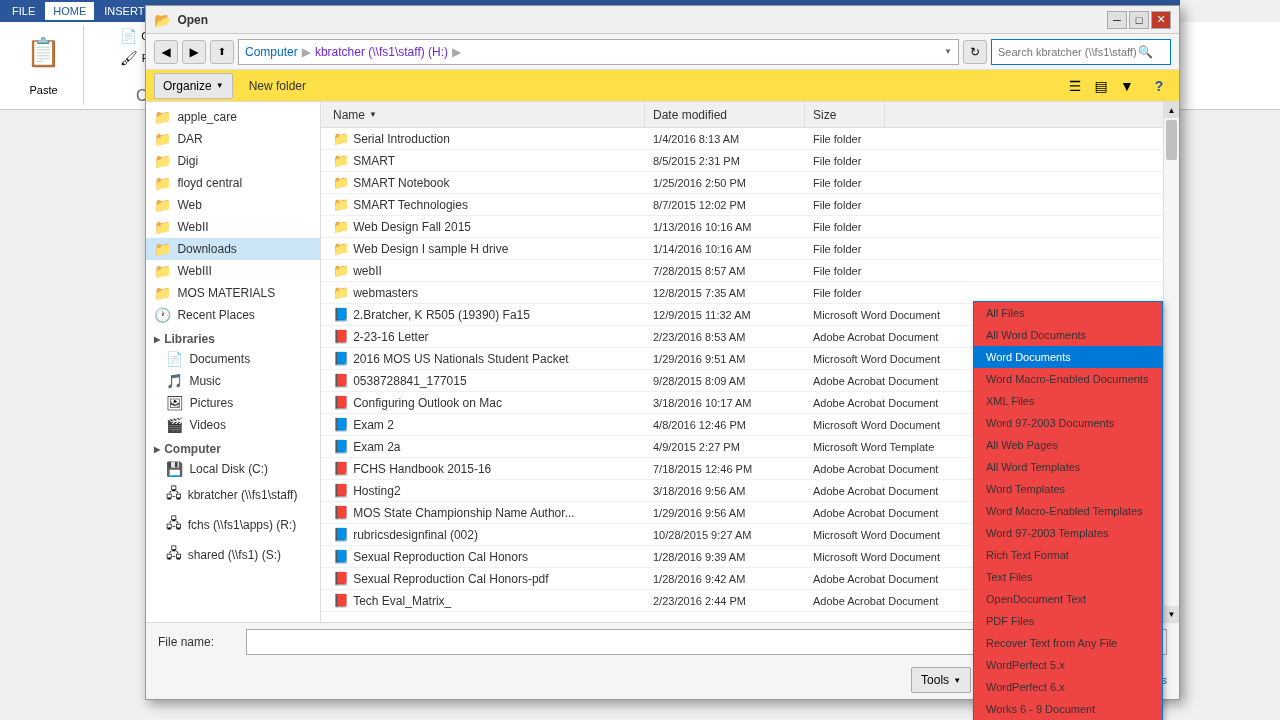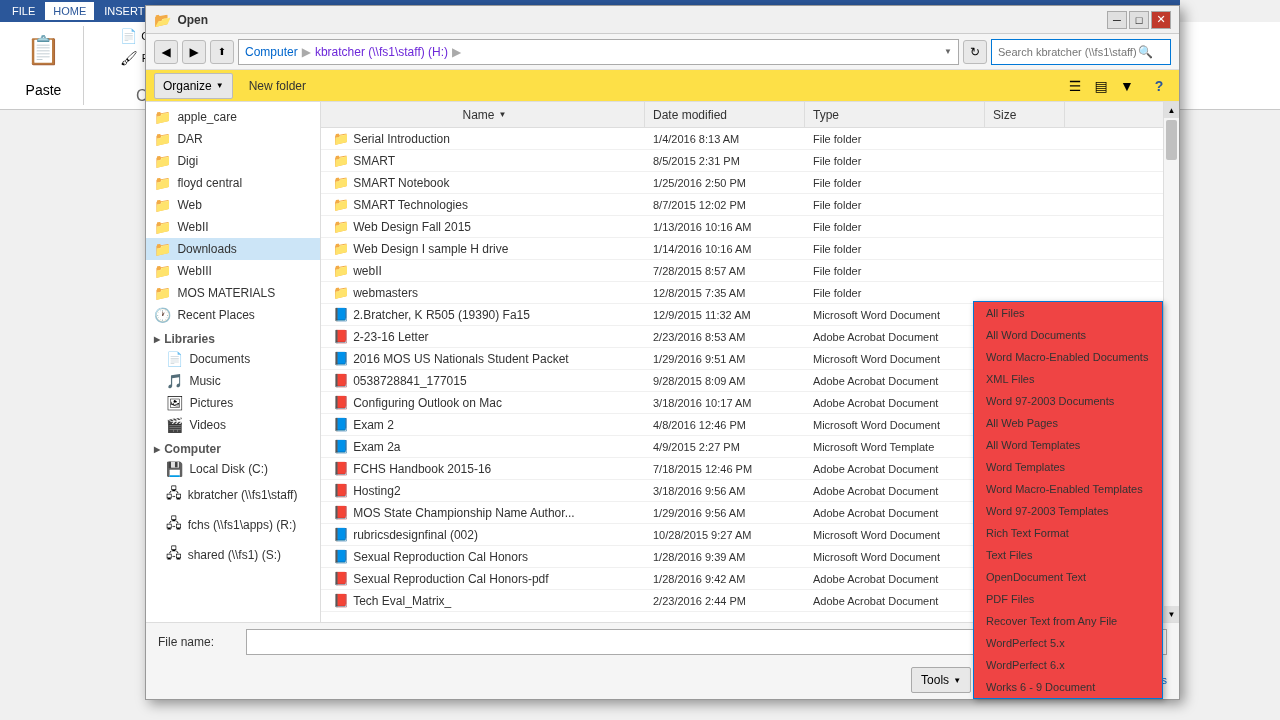--- a/index.html
+++ b/index.html
@@ -119,21 +119,21 @@
       flex: 1; display: flex; flex-direction: column; overflow: hidden; position: relative;
     }
     .file-list-header {
       height: 26px; background: #f0f0f0; border-bottom: 1px solid #ddd;
       display: flex; align-items: center; padding: 0 4px;
     }
     .col-header {
       display: flex; align-items: center; padding: 0 8px; height: 100%;
       border-right: 1px solid #ddd; cursor: pointer; font-size: 11px; color: #333;
     }
-    .col-name { width: 320px; justify-content: center; }
+    .col-name { width: 320px; }
     .col-date { width: 160px; }
     .col-type { width: 180px; }
     .col-size { width: 80px; }
 
     .file-list {
       flex: 1; overflow-y: auto; background: white;
     }
     .file-row {
       display: flex; align-items: center; height: 22px; padding: 0 4px;
       border-bottom: 1px solid #f0f0f0; cursor: pointer;
@@ -215,21 +215,21 @@
     <span class="ribbon-tab" style="color:white; font-size:11px; padding:3px 8px;">INSERT</span>
     <span class="ribbon-tab" style="color:white; font-size:11px; padding:3px 8px;">DESIGN</span>
     <div style="flex:1"></div>
     <span style="color:white; font-size:11px; padding:3px 12px;">Kelly Bratcher</span>
   </div>
   <div class="ribbon-content" style="position:absolute;top:22px;left:0;width:100%;height:88px;">
     <div class="ribbon-group">
       <div class="ribbon-group-icons">
         <div style="display:flex;flex-direction:column;align-items:center;cursor:pointer;">
           <span style="font-size:28px;">📋</span>
-          <span style="font-size:14px;margin-top:15px;">Paste</span>
+          <span style="font-size:11px;margin-top:15px;">Paste</span>
         </div>
       </div>
     </div>
     <div class="ribbon-group">
       <div class="ribbon-group-icons" style="flex-direction:column;align-items:flex-start;gap:2px;">
         <div style="display:flex;align-items:center;gap:4px;cursor:pointer;padding:2px 4px;">
           <span style="font-size:14px;">📄</span>
           <span style="font-size:11px;">Copy</span>
         </div>
         <div style="display:flex;align-items:center;gap:4px;cursor:pointer;padding:2px 4px;">
@@ -377,23 +377,20 @@
     <div class="file-list-container">
 
       <div class="file-list-header">
         <div class="col-header col-name">
           <span>Name</span>
           <span style="margin-left:4px;font-size:8px;">▼</span>
         </div>
         <div class="col-header col-date">
           <span>Date modified</span>
         </div>
-        <div class="col-header col-type">
-          <span>Type</span>
-        </div>
         <div class="col-header col-size">
           <span>Size</span>
         </div>
       </div>
 
       <div class="file-list" id="file-list-el">
       <div class="file-row">
     <div class="file-cell name">
               <span class="file-icon" style="color:#dcb862;">📁</span>
               <span>Serial Introduction</span>
@@ -623,20 +620,21 @@
       <div class="footer-btn">
         <span>Cancel</span>
       </div>
       <span style="color:#0066cc;cursor:pointer;font-size:11px;">Options</span>
     </div>
   </div>
 
   <div class="dropdown-overlay" id="dropdown-el">
   <div class="dropdown-item">All Files</div>
       <div class="dropdown-item">All Word Documents</div>
+      <div class="dropdown-item highlighted">Word Documents</div>
       <div class="dropdown-item">Word Macro-Enabled Documents</div>
       <div class="dropdown-item">XML Files</div>
       <div class="dropdown-item">Word 97-2003 Documents</div>
       <div class="dropdown-item">All Web Pages</div>
       <div class="dropdown-item">All Word Templates</div>
       <div class="dropdown-item">Word Templates</div>
       <div class="dropdown-item">Word Macro-Enabled Templates</div>
       <div class="dropdown-item">Word 97-2003 Templates</div>
       <div class="dropdown-item">Rich Text Format</div>
       <div class="dropdown-item">Text Files</div>

